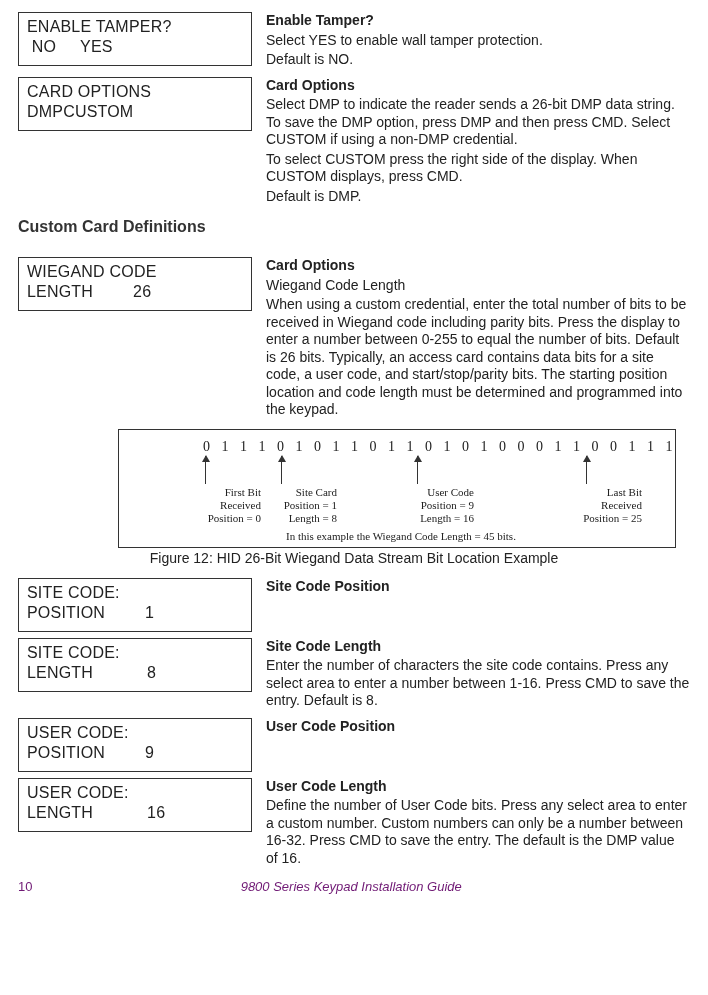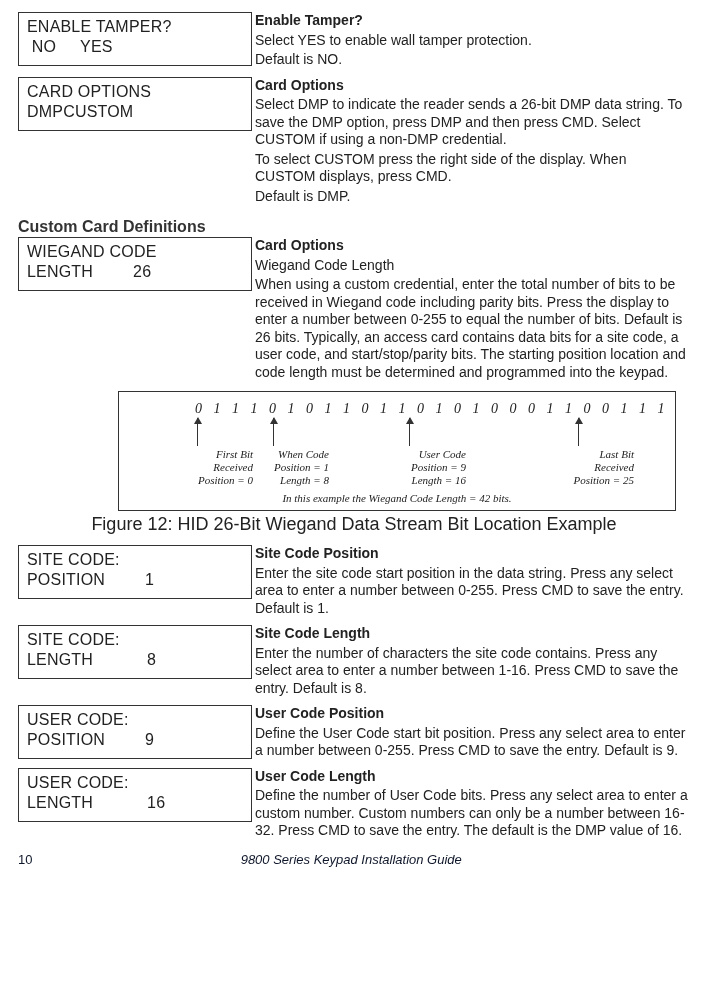--- a/index.html
+++ b/index.html
@@ -5,46 +5,45 @@
 body{
   font-family: Verdana, Geneva, sans-serif;
   font-size:14px;
   color:#222;
   margin:0;
   padding:12px 18px 8px 18px;
   width:708px;
   box-sizing:border-box;
   line-height:1.25;
 }
-.row{display:flex;gap:3px;margin-bottom:6px}
+.row{display:flex;gap:14px;margin-bottom:6px}
 .display-box{
   border:1.5px solid #333;
   padding:4px 8px;
   width:216px;
   flex:none;
   font-family: Arial, sans-serif;
   font-size:16px;
   font-weight:400;
   letter-spacing:0.2px;
 }
 .display-box .line{display:flex;justify-content:flex-start}
 .db-small{height:44px}
 .desc{flex:1}
 .desc .title{font-weight:bold;}
 .desc p{margin:0 0 2px 0}
-.section-heading{font-weight:bold;font-size:16px;color:#333;margin:10px 0 0 0}
+.section-heading{font-weight:bold;font-size:16px;color:#333;margin:10px 0 20px 0}
 .subhead{font-weight:normal;font-size:14px}
 
 .figure{
   border:1.5px solid #333;
   margin:8px 14px 2px 100px;
-  padding:8px 10px 4px 10px;
+  padding:8px 10px 4px 18px;
   font-size:12px;
   font-family:"Times New Roman",serif;
-  font-style:italic;
 }
 .bitstream{
   font-family:"Times New Roman",serif;
   font-size:14px;
   letter-spacing:4px;
   text-align:left;
   margin-left:66px;
   height:18px;
   white-space:nowrap;
 }
@@ -58,23 +57,23 @@
 .arrow::before{
   content:"";
   position:absolute;
   top:-1px;left:-3.5px;
   border-left:4px solid transparent;
   border-right:4px solid transparent;
   border-bottom:7px solid #333;
 }
 .lbl{position:absolute;font-size:11px;line-height:1.2;text-align:right;width:110px}
 .fig-caption{font-size:11px;text-align:center;margin-top:4px}
-.fig-title{text-align:center;font-size:18px;margin:2px 0 10px 0}
-
-.footer{display:flex;justify-content:flex-start;font-style:italic;font-size:13px;margin-top:10px;color:#0f172a}
+.fig-title{text-align:center;font-size:14px;margin:2px 0 10px 0}
+
+.footer{display:flex;justify-content:flex-start;font-style:italic;font-size:13px;margin-top:10px;color:#701a75}
 .footer .pnum{font-style:normal}
 </style>
 </head>
 <body>
 
 <div class="row">
   <div class="display-box db-small">
     <div>ENABLE TAMPER?</div>
     <div class="line">
       <span>&nbsp;</span>
@@ -131,50 +130,49 @@
     <div class="arrow" style="left:144px;height:28px"></div>
     <div class="arrow" style="left:280px;height:28px"></div>
     <div class="arrow" style="left:449px;height:28px"></div>
 
     <div class="lbl" style="left:14px;top:30px">
       <div>First Bit</div>
       <div>Received</div>
       <div>Position = 0</div>
     </div>
     <div class="lbl" style="left:90px;top:30px">
-      <div>When Code</div>
+      <div>Site Card</div>
       <div>Position = 1</div>
       <div>Length = 8</div>
     </div>
     <div class="lbl" style="left:227px;top:30px">
       <div>User Code</div>
       <div>Position = 9</div>
       <div>Length = 16</div>
     </div>
     <div class="lbl" style="left:395px;top:30px">
       <div>Last Bit</div>
       <div>Received</div>
       <div>Position = 25</div>
     </div>
   </div>
-  <div class="fig-caption">In this example the Wiegand Code Length = 42 bits.</div>
+  <div class="fig-caption">In this example the Wiegand Code Length = 45 bits.</div>
 </div>
 <div class="fig-title">Figure 12: HID 26-Bit Wiegand Data Stream Bit Location Example</div>
 
 <div class="row">
   <div class="display-box db-small">
     <div>SITE CODE:</div>
     <div class="line" style="justify-content:flex-start;gap:40px">
       <span>POSITION</span>
       <span>1</span>
     </div>
   </div>
   <div class="desc">
     <p><span class="title">Site Code Position</span></p>
-    <p>Enter the site code start position in the data string. Press any select area to enter a number between 0-255. Press CMD to save the entry. Default is 1.</p>
   </div>
 </div>
 
 <div class="row">
   <div class="display-box db-small">
     <div>SITE CODE:</div>
     <div class="line" style="justify-content:flex-start;gap:54px">
       <span>LENGTH</span>
       <span>8</span>
     </div>
@@ -188,21 +186,20 @@
 <div class="row">
   <div class="display-box db-small">
     <div>USER CODE:</div>
     <div class="line" style="justify-content:flex-start;gap:40px">
       <span>POSITION</span>
       <span>9</span>
     </div>
   </div>
   <div class="desc">
     <p><span class="title">User Code Position</span></p>
-    <p>Define the User Code start bit position. Press any select area to enter a number between 0-255. Press CMD to save the entry. Default is 9.</p>
   </div>
 </div>
 
 <div class="row">
   <div class="display-box db-small">
     <div>USER CODE:</div>
     <div class="line" style="justify-content:flex-start;gap:54px">
       <span>LENGTH</span>
       <span>16</span>
     </div>

